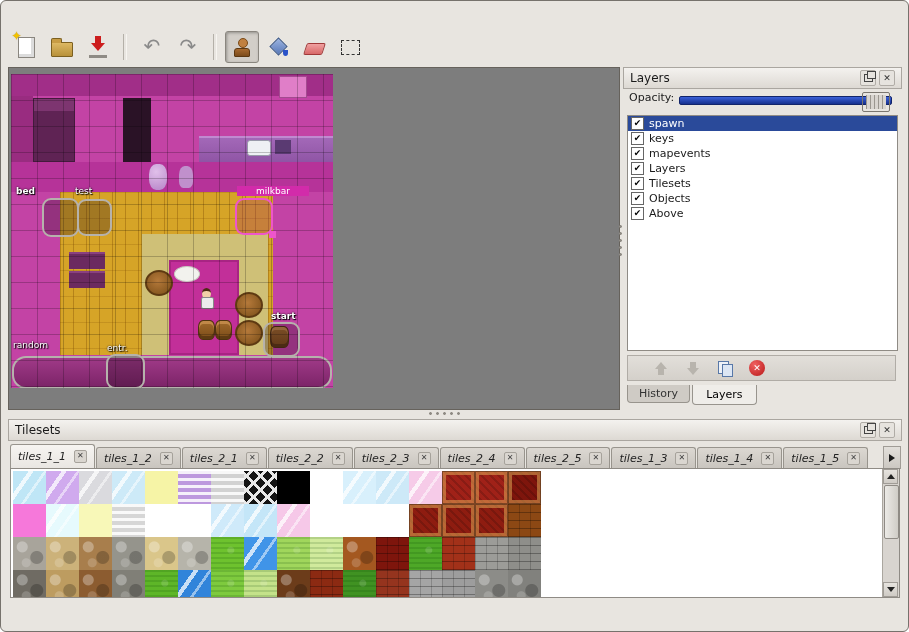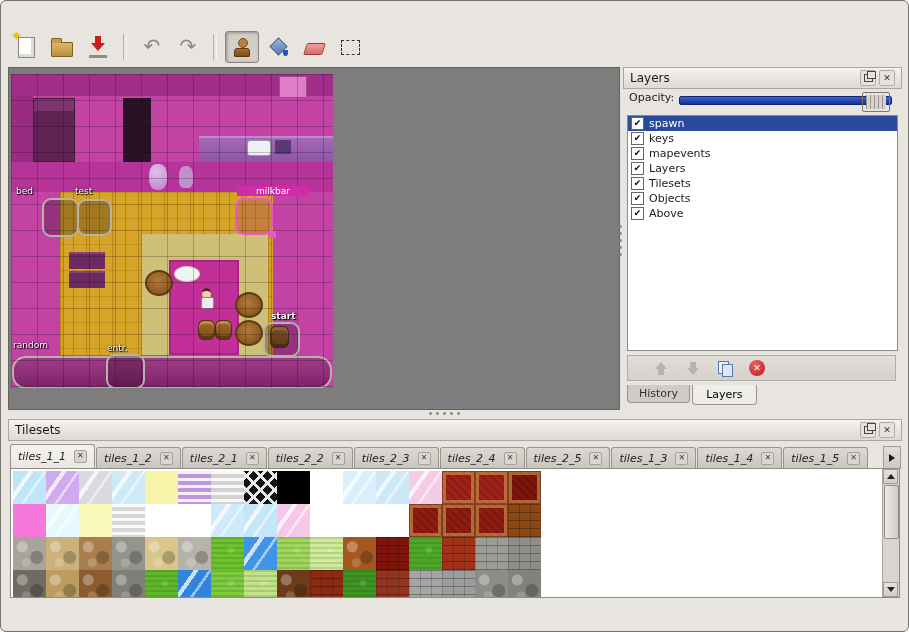--- a/index.html
+++ b/index.html
@@ -203,21 +203,21 @@
       <div class="mapgrid"></div>
 
       <div class="mobj" style="left:31px;top:124px;width:33px;height:35px;"></div>
       <div class="mobj" style="left:66px;top:125px;width:31px;height:33px;"></div>
       <div class="mobj selected" style="left:224px;top:124px;width:34px;height:33px;">
         <span class="handle"></span>
       </div>
       <div class="mobj" style="left:252px;top:248px;width:33px;height:31px;"></div>
       <div class="mobj" style="left:95px;top:280px;width:35px;height:31px;"></div>
 
-      <span class="mlabel" style="left:5px;top:112px;">bed</span>
+      <span class="mlabel" style="left:5px;top:112px;font-weight:bold;">bed</span>
       <span class="mlabel" style="left:64px;top:112px;">test</span>
       <span class="mlabel selected" style="left:226px;top:112px;">milkbar</span>
       <span class="mlabel" style="left:260px;top:237px;font-weight:bold;">start</span>
       <span class="mlabel" style="left:96px;top:269px;">entr.</span>
       <span class="mlabel" style="left:2px;top:266px;">random</span>
     </div>
   </div>
 
   <div class="vgrip"></div>
 

